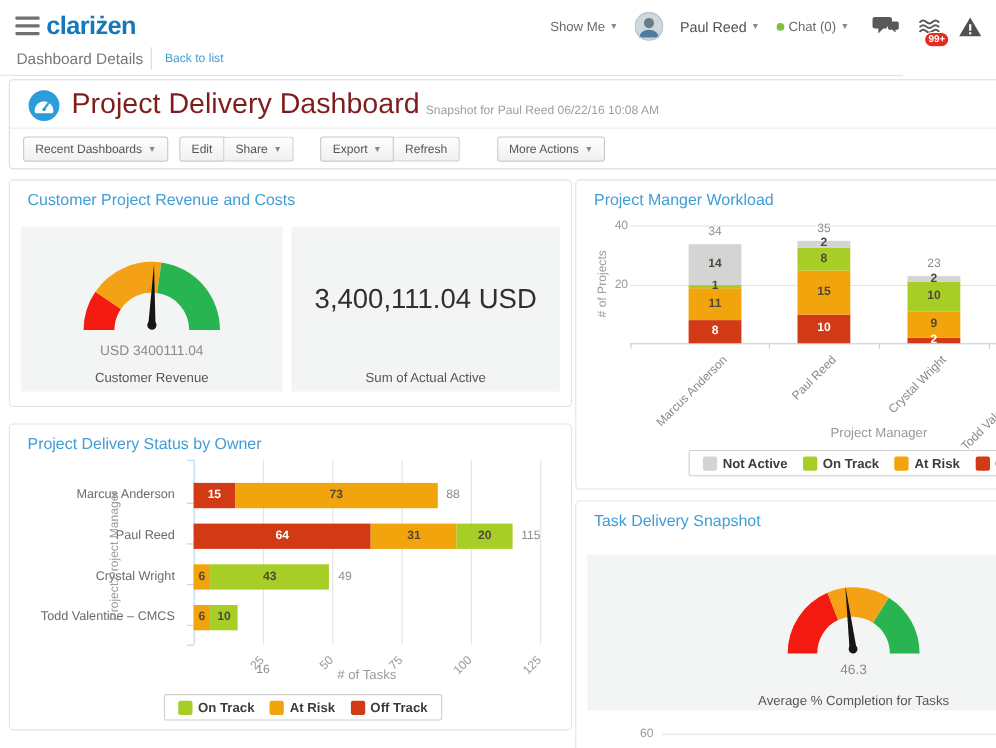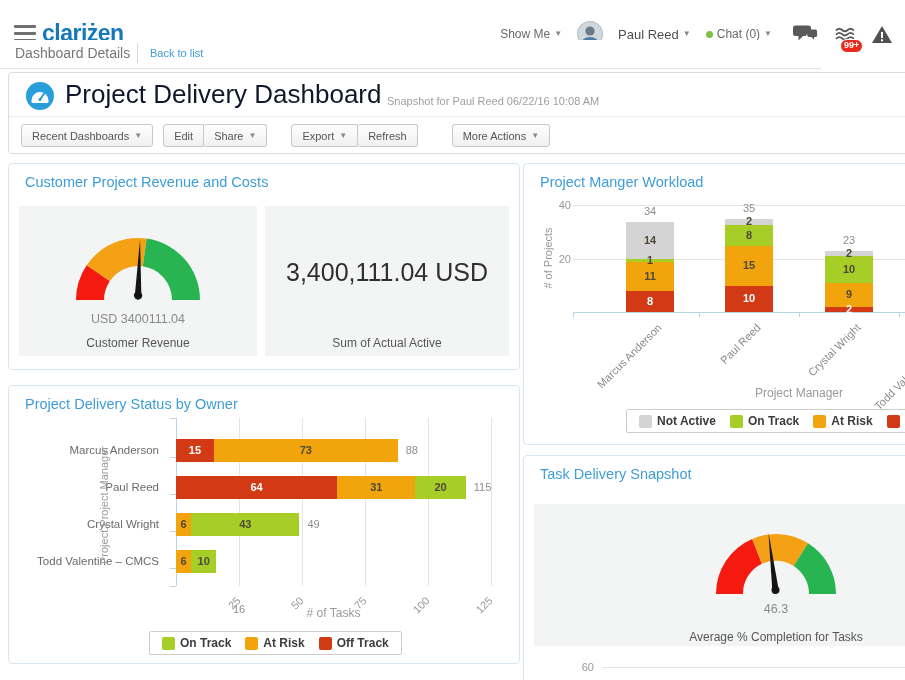--- a/index.html
+++ b/index.html
@@ -1,39 +1,39 @@
 <!DOCTYPE html>
 <html><head>
 <meta charset="utf-8">
 <style>
   html,body{margin:0;padding:0;width:905px;height:680px;overflow:hidden;background:#fff;
     font-family:"Liberation Sans","DejaVu Sans",sans-serif;-webkit-font-smoothing:antialiased;}
   .abs{position:absolute}
   
-  #topbar{position:absolute;left:0;top:14px;width:905px;height:40px;background:#fff}
+  #topbar{position:absolute;left:0;top:4px;width:905px;height:40px;background:#fff}
   #hamburger{position:absolute;left:14px;top:11px;width:22px;height:17px;cursor:pointer}
   #hamburger span{display:block;width:22px;height:3px;background:#6f7072;border-radius:1px;margin-bottom:4px}
   #logo{position:absolute;left:42px;top:6px;font-size:23px;font-weight:700;color:#1478bb;letter-spacing:-.5px}
   #topbar-right{position:absolute;right:12px;top:0;height:40px;display:flex;align-items:center;gap:15px}
   .tb-text{font-size:12px;color:#6a6a6a;display:flex;align-items:center;gap:4px;cursor:pointer;white-space:nowrap}
   .tb-user{font-size:13px;color:#4f4f4f}
   .caret{font-size:8px;color:#888;line-height:1}
   .presence-dot{width:7px;height:7px;border-radius:50%;background:#7dc242;display:inline-block}
   .tb-icon{position:relative;display:flex;align-items:flex-start;cursor:pointer}
   #badge{position:absolute;left:6px;top:13px;background:#e8291d;color:#fff;font-size:9px;font-weight:bold;
     padding:1px 3px;border-radius:7px;border:1px solid #fff;line-height:1.1}
   
   #breadcrumb{position:absolute;left:0;top:40px;width:821px;height:28px;border-bottom:1px solid #e2e2e2;background:#fff}
   #bc-title{position:absolute;left:15px;top:5px;font-size:14px;color:#777}
   #bc-divider{position:absolute;left:137px;top:3px;width:1px;height:20px;background:#d8d8d8}
   #bc-back{position:absolute;left:150px;top:7px;font-size:11px;color:#3f9dd8;cursor:pointer}
   
   #header-card{position:absolute;left:8px;top:72px;width:912px;height:80px;background:#fff;border:1px solid #dcdcdc;border-radius:4px}
   #header-icon{position:absolute;left:16px;top:8px}
-  #page-title{position:absolute;left:56px;top:6px;font-size:26px;color:#0f172a;white-space:nowrap}
+  #page-title{position:absolute;left:56px;top:6px;font-size:26px;color:#7f1d1d;white-space:nowrap}
   #page-subtitle{position:absolute;left:378px;top:22px;font-size:11px;color:#9e9e9e;white-space:nowrap}
   #header-divider{position:absolute;left:0;top:43px;width:100%;height:1px;background:#ececec}
   #toolbar{position:absolute;left:12px;top:51px;display:flex;align-items:flex-start}
   .btn-group{display:inline-flex}
   .btn{height:21px;padding:0 10px;font-size:11px;color:#555;background:linear-gradient(#fefefe,#f0f0f0);
     border:1px solid #c8c8c8;display:inline-flex;align-items:center;gap:5px;cursor:pointer;white-space:nowrap}
   .btn-group .btn{border-radius:0;border-left-width:0}
   .btn-group .btn:first-child{border-radius:3px 0 0 3px;border-left-width:1px}
   .btn-group .btn:last-child{border-radius:3px}
   .btn-group .btn:only-child{border-radius:3px;border-left-width:1px}

